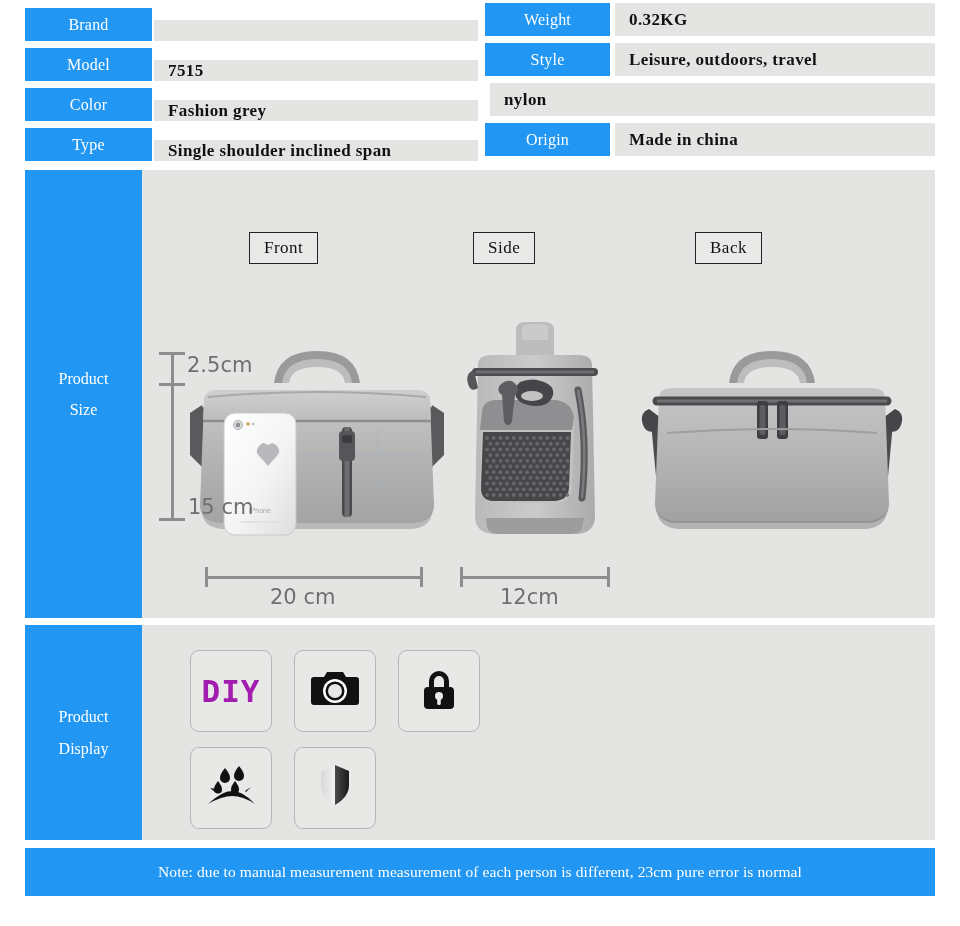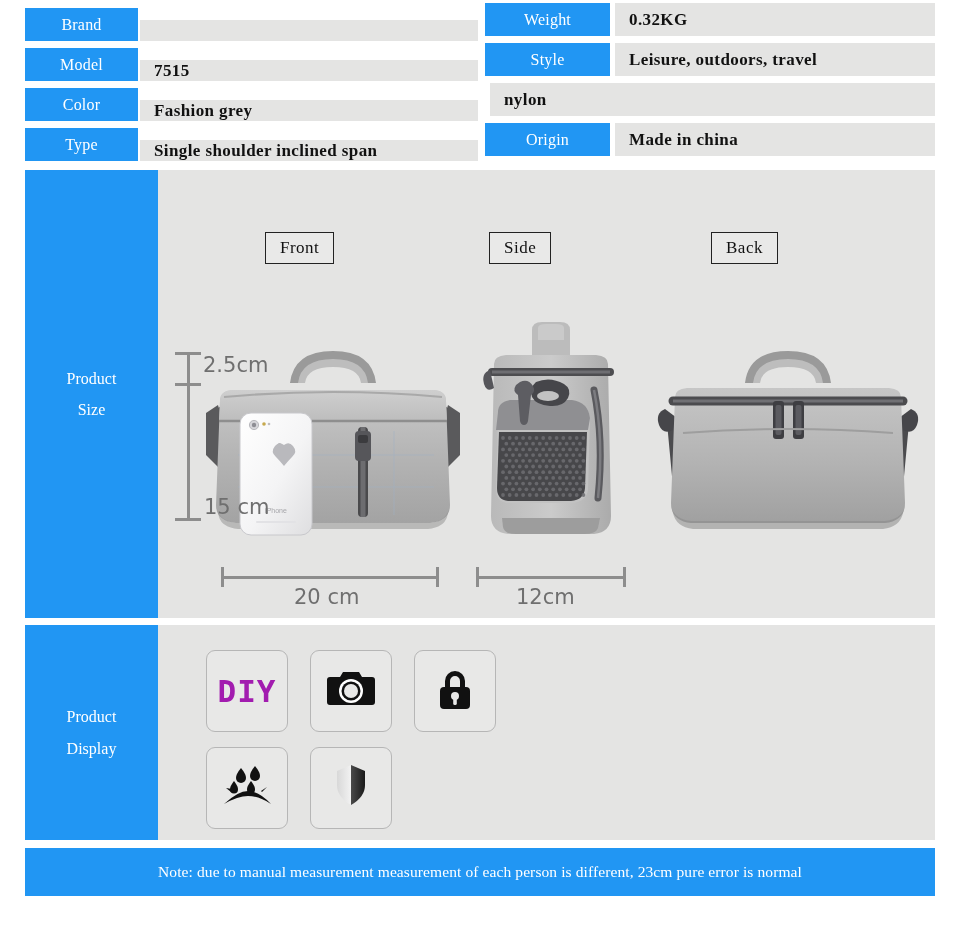--- a/index.html
+++ b/index.html
@@ -7,31 +7,31 @@
   .page{position:relative;width:960px;height:926px;background:#fff;}
 
   
   .spec{position:absolute;left:25px;top:8px;width:910px;}
   .spec-row{display:flex;height:33px;margin-bottom:7px;}
   .spec-col{display:flex;height:33px;}
   .col-l{width:453px;margin-right:7px;}
   .col-r{width:450px;}
   .lbl{background:#2196f3;color:#fff;display:flex;align-items:center;justify-content:center;
        font-size:16px;letter-spacing:.2px;flex:none;}
-  .col-l .lbl{width:113px;}
+  .col-l .lbl{width:127px;}
   .col-r .lbl{width:125px;}
   .val{background:#e4e4e3;color:#111;display:flex;align-items:center;
        padding-left:14px;font-size:17px;font-weight:700;flex:1;letter-spacing:.4px;}
   .col-l .val{margin-left:2px;margin-top:12px;}
   .col-r .val{margin-left:5px;}
   .rcol-shift{position:relative;top:-5px;}
 
   
   .section{position:absolute;left:25px;display:flex;}
-  .sec-label{background:#2196f3;color:#fff;width:133px;flex:none;display:flex;flex-direction:column;
+  .sec-label{background:#2196f3;color:#fff;width:117px;flex:none;display:flex;flex-direction:column;
              align-items:center;justify-content:center;font-size:16px;line-height:1.95;}
   .sec-body{background:#e4e4e3;flex:1;position:relative;}
 
   
   #size-section{top:170px;width:910px;height:448px;}
   .view-tag{position:absolute;border:1.6px solid #222;background:#e9e9e8;color:#111;
             font-size:17px;padding:5px 14px;letter-spacing:.5px;}
 
   .dim-text{position:absolute;color:#6f6f6f;font-family:"DejaVu Sans",sans-serif;font-size:21px;
             letter-spacing:0;white-space:nowrap;}
@@ -394,21 +394,21 @@
       <div class="tick-h" style="left:17px;top:182px;"></div>
       <div class="tick-h" style="left:17px;top:213px;"></div>
       <div class="tick-h" style="left:17px;top:348px;"></div>
       <div class="vline" style="left:29px;top:182px;height:168px;"></div>
       <div class="dim-text" style="left:32px;top:183px;padding-left:13px;">2.5cm</div>
       <div class="dim-text" style="left:2px;top:325px;margin-left:44px;">15 cm</div>
 
       <div class="hline" style="left:63px;top:406px;width:218px;"></div>
       <div class="tick-v" style="left:63px;top:397px;"></div>
       <div class="tick-v" style="left:278px;top:397px;"></div>
-      <div class="dim-text" style="left:136px;top:415px;">20 cm</div>
+      <div class="dim-text" style="left:128px;top:415px;">20 cm</div>
 
       <div class="hline" style="left:318px;top:406px;width:150px;"></div>
       <div class="tick-v" style="left:318px;top:397px;"></div>
       <div class="tick-v" style="left:465px;top:397px;"></div>
       <div class="dim-text" style="left:358px;top:415px;">12cm</div>
     </div>
   </div>
 
   <div class="section" id="display-section">
     <div class="sec-label">

